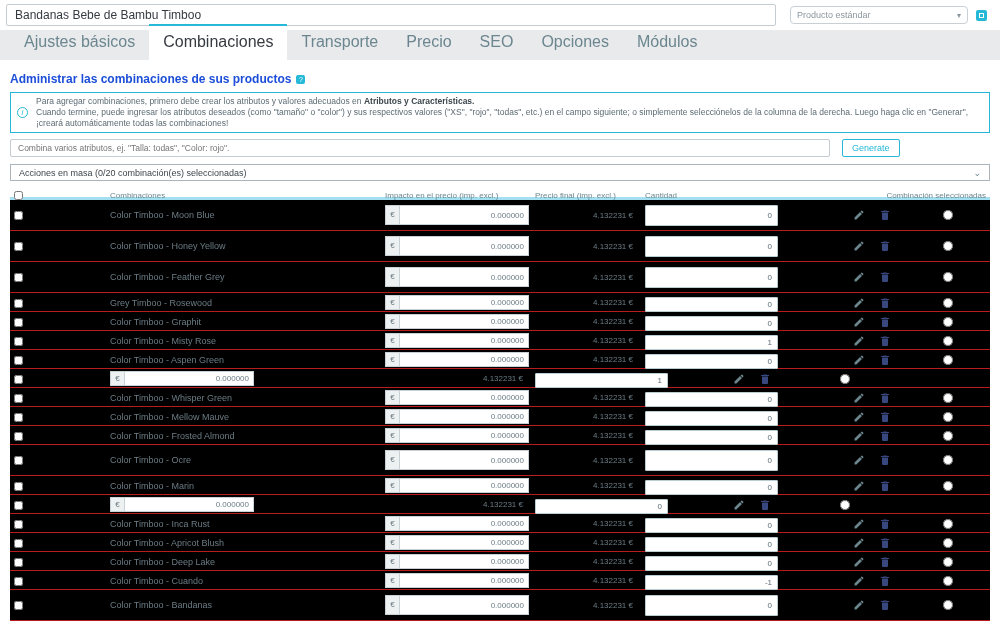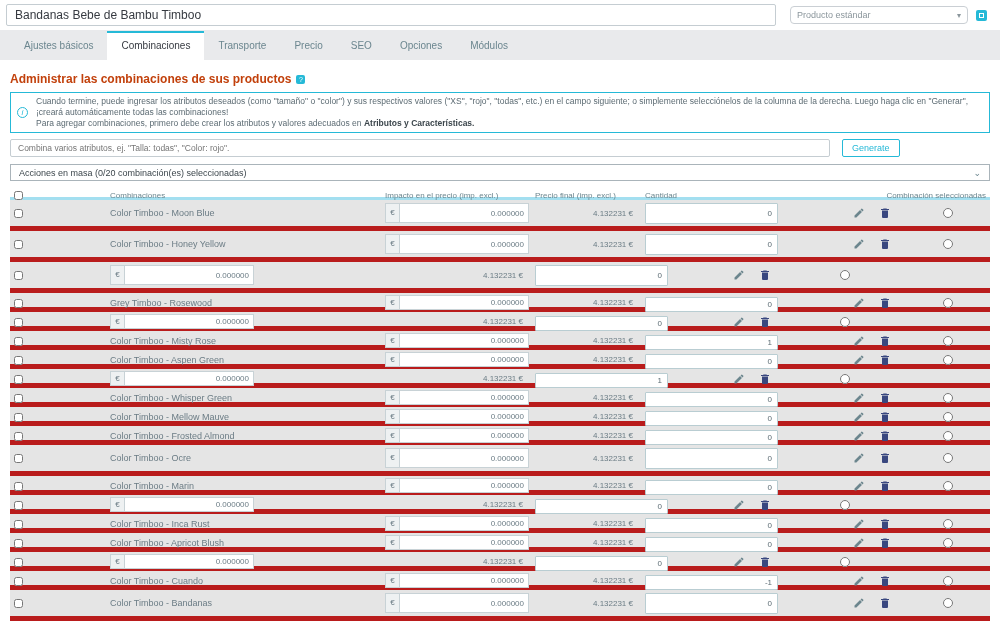--- a/index.html
+++ b/index.html
@@ -10,26 +10,26 @@
     font-size:12px; color:#363a41; padding:0 8px; font-family:"Liberation Sans",sans-serif; }
   .type-select { margin-left:14px; width:178px; height:18px; border:1px solid #cacfd4; border-radius:4px;
     display:flex; align-items:center; justify-content:space-between; padding:0 6px; background:#fff; cursor:pointer; }
   .type-select .lbl { font-size:9px; color:#8b969c; }
   .type-select .caret { font-size:8px; color:#8b969c; }
   .help-sq { margin-left:8px; width:11px; height:11px; background:#25b9d7; border-radius:2px;
     display:inline-block; position:relative; cursor:pointer; }
   .help-sq::after { content:""; position:absolute; inset:3px; border:1px solid #ffffff; }
 
   .tabbar { height:30px; background:#e9eaec; display:flex; align-items:flex-end; padding-left:10px; }
-  .tab { font-size:10px; color:#6b868f; padding:8px 14px 9px; cursor:pointer; }
+  .tab { font-size:16px; color:#6b868f; padding:8px 14px 9px; cursor:pointer; }
   .tab.active { background:#ffffff; color:#363a41; border-top:2px solid #25b9d7; padding-top:7px; }
 
   .content { background:#ffffff; padding:8px 10px 0; min-height:561px; }
   .section-title { display:flex; align-items:center; gap:5px; margin:4px 0 6px; }
-  .section-title h2 { font-size:12px; font-weight:bold; color:#c2410c; }
+  .section-title h2 { font-size:12px; font-weight:bold; color:#1d4ed8; }
   .mini-help { width:9px; height:9px; border-radius:2px; background:#25b9d7; color:#fff; font-size:7px;
     line-height:9px; text-align:center; display:inline-block; cursor:pointer; }
 
   .info-box { border:1px solid #25b9d7; background:#ffffff; display:flex; align-items:center;
     padding:3px 8px 3px 6px; gap:8px; }
   .info-ic { width:11px; height:11px; border:1px solid #25b9d7; border-radius:50%; color:#25b9d7;
     font-size:8px; line-height:10px; text-align:center; flex:0 0 auto; font-style:italic; }
   .info-text { font-size:8.5px; color:#5c6b73; line-height:11px; }
   .info-text b { color:#3c464c; }
 
@@ -47,21 +47,21 @@
   .tbl { margin-top:5px; }
   .hrow { display:grid; grid-template-columns:30px 70px 1fr 150px 110px 140px 120px 85px;
     align-items:center; height:14px; border-bottom:3px solid #a3dff0; }
   .hcell { font-size:8px; color:#6b868f; }
   .hcell.right { grid-column:7/9; text-align:right; padding-right:4px; }
   .hcell.pr { text-align:left; }
   input[type=checkbox] { width:9px; height:9px; margin-left:4px; accent-color:#25b9d7; cursor:pointer; }
   input[type=radio] { width:10px; height:10px; accent-color:#1f7ad4; cursor:pointer; }
 
   .row { display:grid; grid-template-columns:30px 70px 1fr 150px 110px 140px 120px 85px;
-    align-items:center; border-bottom:5px solid #b91c1c; background:#e5e5e5; }
+    align-items:center; border-bottom:1px solid #b91c1c; background:#000000; }
   .row.sm { height:19px; } .row.lg { height:31px; }
   .swatch { clip-path:polygon(0 0,50% 48%,100% 0,100% 38%,50% 100%,0 38%); margin-left:8px; }
   .row.sm .swatch { width:16px; height:10px; }
   .row.lg .swatch { width:36px; height:22px; }
   .cname { font-size:9px; color:#6b7c85; }
   .impact { display:flex; align-items:center; }
   .cur-box { width:14px; text-align:center; font-size:8px; color:#6b7c85; background:#eef1f2;
     border:1px solid #c8d2d6; border-right:none; }
   .impact-input { width:130px; text-align:right; font-size:8px; color:#6b7c85; border:1px solid #c8d2d6;
     padding:0 4px; font-family:"Liberation Sans",sans-serif; }
@@ -106,22 +106,22 @@
 <div class="content">
 
   <div class="section-title">
     <h2>Administrar las combinaciones de sus productos</h2>
     <span class="mini-help">?</span>
   </div>
 
   <div class="info-box">
     <span class="info-ic">i</span>
     <div class="info-text">
+      <div><span>Para agregar combinaciones, primero debe crear los atributos y valores adecuados en </span><b>Atributos y Características.</b></div>
       <div>Cuando termine, puede ingresar los atributos deseados (como "tamaño" o "color") y sus respectivos valores ("XS", "rojo", "todas", etc.) en el campo siguiente; o simplemente selecciónelos de la columna de la derecha. Luego haga clic en "Generar", ¡creará automáticamente todas las combinaciones!</div>
-      <div><span>Para agregar combinaciones, primero debe crear los atributos y valores adecuados en </span><b>Atributos y Características.</b></div>
     </div>
   </div>
 
   <div class="gen-row">
     <input class="combo-input" placeholder="Combina varios atributos, ej. &quot;Talla: todas&quot;, &quot;Color: rojo&quot;." style="">
     <button class="gen-btn">Generate</button>
   </div>
 
   <div class="bulk-bar">
     <span class="lbl">Acciones en masa (0/20 combinación(es) seleccionadas)</span>
@@ -189,20 +189,21 @@
       </span>
     </span>
     <span class="radio-cell">
       <input type="radio" name="default-combination" class="radio" style="">
     </span>
   </div>
 
   <div class="row lg">
     <span><input type="checkbox" class="row-check" style=""></span>
     <span><span class="swatch" style="background: rgb(178, 159, 144);"></span></span>
+    <span class="cname">Color Timboo - Feather Grey</span>
     <span class="impact">
       <span class="cur-box currency">€</span>
       <input class="impact-input" value="0.000000" style="">
     </span>
     <span class="final">4.132231 €</span>
     <span><input class="qty-input" value="0" style=""></span>
     <span class="actions">
       <span class="ic-btn">
         <svg viewBox="0 0 24 24" width="12" height="12">
                 <path fill="#6c868e" d="M3 17.2V21h3.8L17.9 9.9l-3.8-3.8L3 17.2zM20.7 7.1c.4-.4.4-1 0-1.4l-2.4-2.4c-.4-.4-1-.4-1.4 0l-1.8 1.8 3.8 3.8 1.8-1.8z"></path>
@@ -242,20 +243,21 @@
       </span>
     </span>
     <span class="radio-cell">
       <input type="radio" name="default-combination" class="radio" style="">
     </span>
   </div>
 
   <div class="row sm">
     <span><input type="checkbox" class="row-check" style=""></span>
     <span><span class="swatch" style="background: rgb(48, 47, 45);"></span></span>
+    <span class="cname">Color Timboo - Graphit</span>
     <span class="impact">
       <span class="cur-box currency">€</span>
       <input class="impact-input" value="0.000000" style="">
     </span>
     <span class="final">4.132231 €</span>
     <span><input class="qty-input" value="0" style=""></span>
     <span class="actions">
       <span class="ic-btn">
         <svg viewBox="0 0 24 24" width="12" height="12">
                 <path fill="#6c868e" d="M3 17.2V21h3.8L17.9 9.9l-3.8-3.8L3 17.2zM20.7 7.1c.4-.4.4-1 0-1.4l-2.4-2.4c-.4-.4-1-.4-1.4 0l-1.8 1.8 3.8 3.8 1.8-1.8z"></path>
@@ -563,20 +565,21 @@
       </span>
     </span>
     <span class="radio-cell">
       <input type="radio" name="default-combination" class="radio" style="">
     </span>
   </div>
 
   <div class="row sm">
     <span><input type="checkbox" class="row-check" style=""></span>
     <span><span class="swatch" style="background: rgb(22, 70, 78);"></span></span>
+    <span class="cname">Color Timboo - Deep Lake</span>
     <span class="impact">
       <span class="cur-box currency">€</span>
       <input class="impact-input" value="0.000000" style="">
     </span>
     <span class="final">4.132231 €</span>
     <span><input class="qty-input" value="0" style=""></span>
     <span class="actions">
       <span class="ic-btn">
         <svg viewBox="0 0 24 24" width="12" height="12">
                 <path fill="#6c868e" d="M3 17.2V21h3.8L17.9 9.9l-3.8-3.8L3 17.2zM20.7 7.1c.4-.4.4-1 0-1.4l-2.4-2.4c-.4-.4-1-.4-1.4 0l-1.8 1.8 3.8 3.8 1.8-1.8z"></path>

